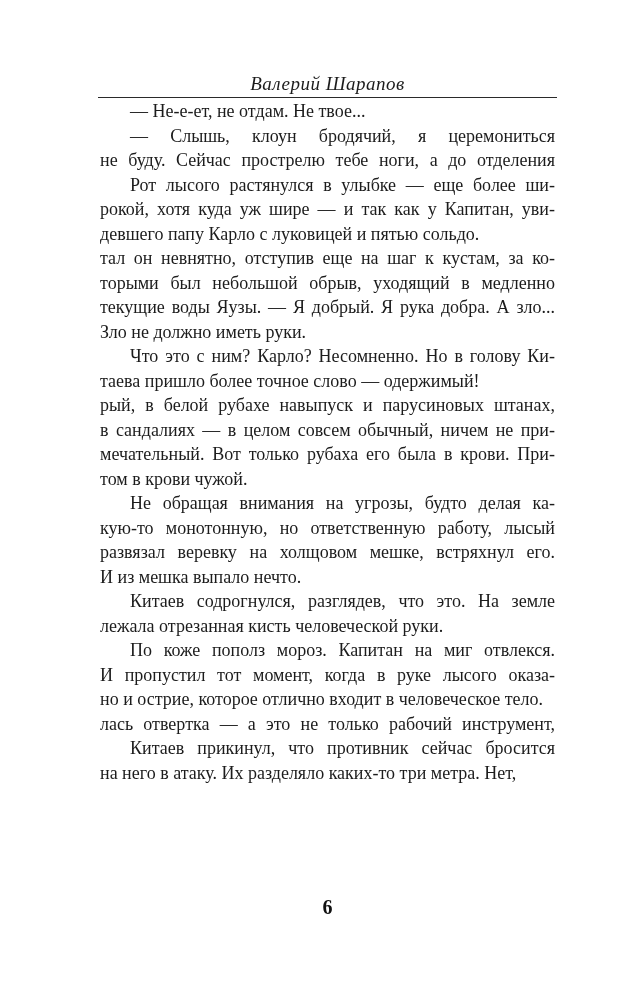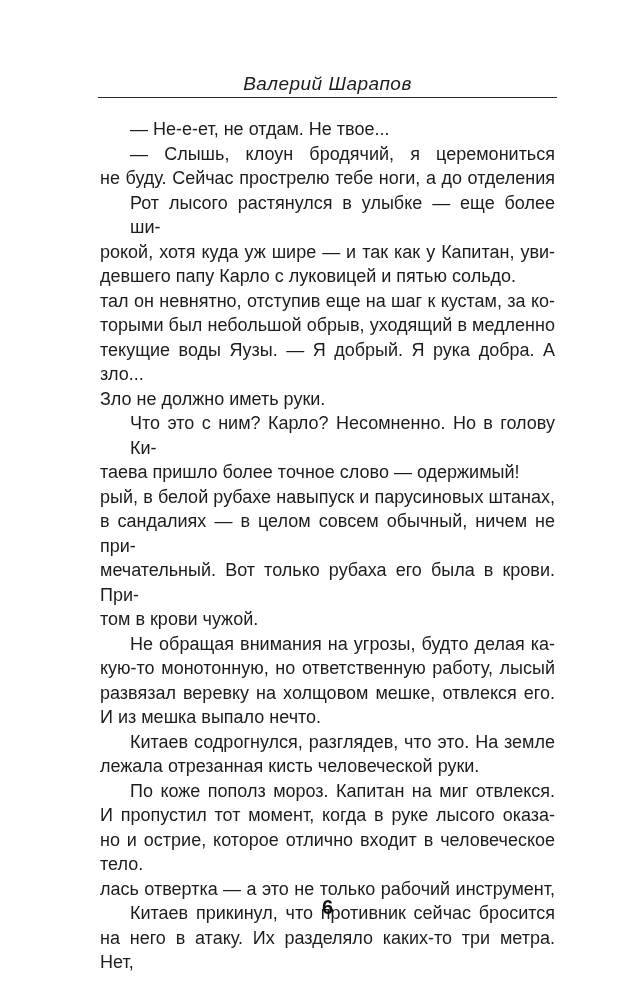--- a/index.html
+++ b/index.html
@@ -6,21 +6,21 @@
     margin: 0;
     padding: 0;
     background: #ffffff;
   }
   .page {
     position: relative;
     width: 619px;
     height: 1000px;
     background: #ffffff;
     overflow: hidden;
-    font-family: Liberation Sans, sans-serif;
+    font-family: Liberation Serif, serif;
     color: #1c1c1c;
   }
   .content {
     position: absolute;
     left: 100px;
     top: 0;
     width: 455px;
     height: 1000px;
   }
   .running-header {
@@ -39,21 +39,21 @@
     position: absolute;
     top: 97px;
     left: -2px;
     width: 459px;
     border: 0;
     border-top: 1.4px solid #2a2a2a;
     margin: 0;
   }
   .body-text {
     position: absolute;
-    top: 117px;
+    top: 99px;
     left: 0;
     width: 455px;
     font-size: 18px;
     line-height: 24.5px;
   }
   .line {
     text-align: justify;
     text-align-last: justify;
   }
   .line.first {
@@ -93,21 +93,21 @@
         <div class="line">текущие воды Яузы. — Я добрый. Я рука добра. А зло...</div>
         <div class="line last">Зло не должно иметь руки.</div>
         <div class="line first">Что это с ним? Карло? Несомненно. Но в голову Ки-</div>
         <div class="line last">таева пришло более точное слово — одержимый!</div>
         <div class="line">рый, в белой рубахе навыпуск и парусиновых штанах,</div>
         <div class="line">в сандалиях — в целом совсем обычный, ничем не при-</div>
         <div class="line">мечательный. Вот только рубаха его была в крови. При-</div>
         <div class="line last">том в крови чужой.</div>
         <div class="line first">Не обращая внимания на угрозы, будто делая ка-</div>
         <div class="line">кую-то монотонную, но ответственную работу, лысый</div>
-        <div class="line">развязал веревку на холщовом мешке, отвлекся его.</div>
+        <div class="line">развязал веревку на холщовом мешке, встряхнул его.</div>
         <div class="line last">И из мешка выпало нечто.</div>
         <div class="line first">Китаев содрогнулся, разглядев, что это. На земле</div>
         <div class="line last">лежала отрезанная кисть человеческой руки.</div>
         <div class="line first">По коже пополз мороз. Капитан на миг отвлекся.</div>
         <div class="line">И пропустил тот момент, когда в руке лысого оказа-</div>
         <div class="line last">но и острие, которое отлично входит в человеческое тело.</div>
         <div class="line">лась отвертка — а это не только рабочий инструмент,</div>
         <div class="line first">Китаев прикинул, что противник сейчас бросится</div>
         <div class="line last">на него в атаку. Их разделяло каких-то три метра. Нет,</div>
       </div>

